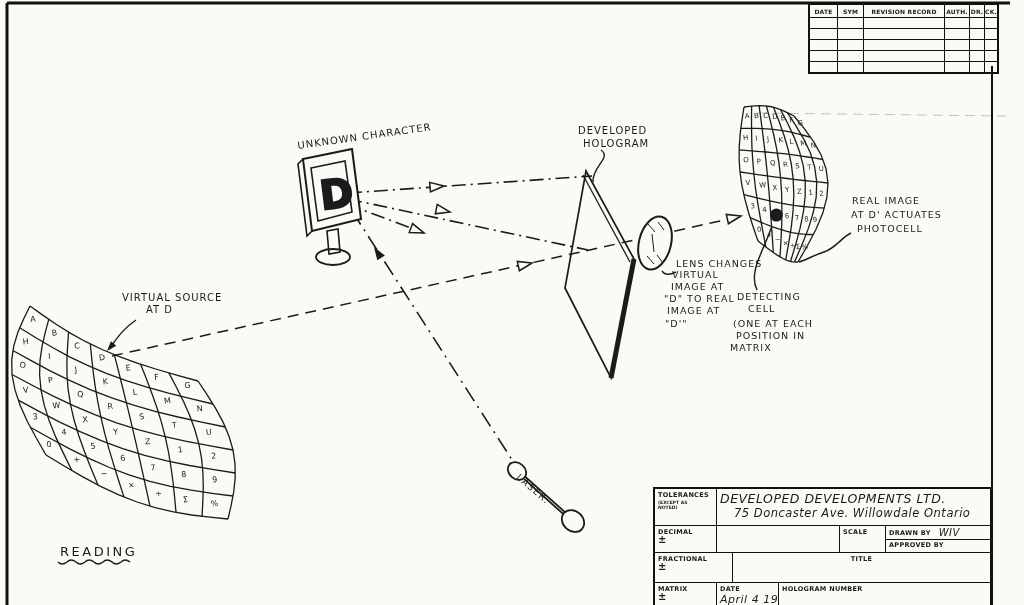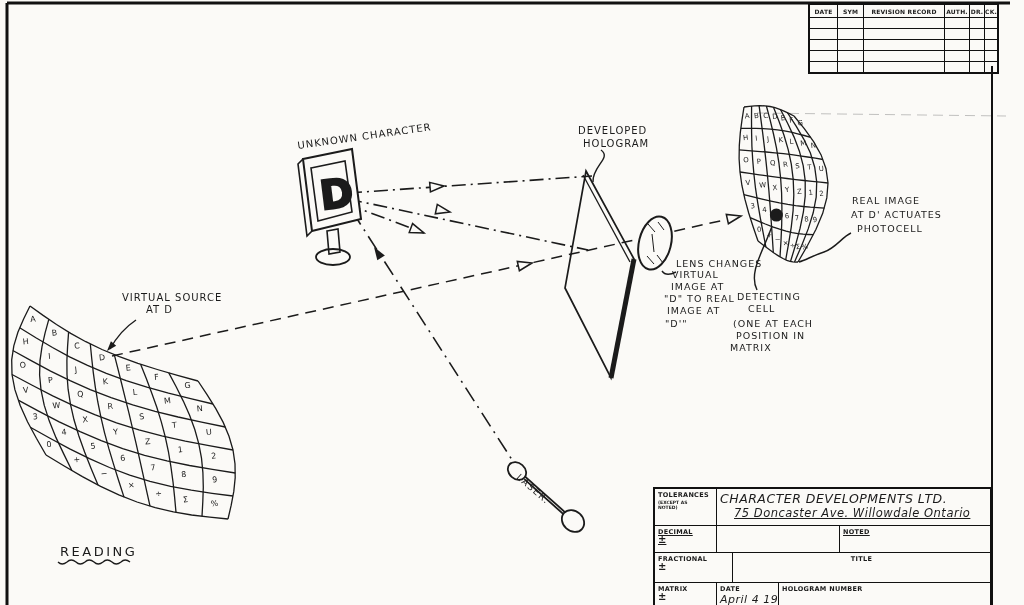--- a/index.html
+++ b/index.html
@@ -26,21 +26,21 @@
   .tb-row{display:flex;border-top:1.5px solid #111;box-sizing:border-box;}
   .tb-row:first-child{border-top:none;}
   .tb-cell{border-right:1.5px solid #111;box-sizing:border-box;
            padding:2px 3px;overflow:hidden;}
   .tb-cell:last-child{border-right:none;}
   .lbl{font-size:6.5px;font-weight:bold;letter-spacing:.3px;}
   .tiny{font-size:5px;font-weight:bold;transform:scale(.9);transform-origin:left top;}
   .pm{font-size:10px;font-weight:bold;line-height:8px;}
   .hw{font-style:italic;letter-spacing:.5px;}
   .company{font-size:12.5px;}
-  .address{font-size:11.5px;padding-left:14px;text-decoration:underline;}
+  .address{font-size:11.5px;padding-left:14px;}
 </style>
 </head>
 <body>
 
 <div class="sheet">
 
 <svg width="1024" height="605" viewBox="0 0 1024 605" style="position:absolute;left:0;top:0;">
 
   <line x1="7" y1="3" x2="1010" y2="3" stroke="#111" stroke-width="3"></line>
   <line x1="7" y1="3" x2="7" y2="605" stroke="#111" stroke-width="3"></line>
@@ -298,32 +298,41 @@
       </div>
 </div>
 
 <div class="tblock">
   <div class="tb-row" style="height:36px;">
     <div class="tb-cell" style="width:62px;">
       <div class="lbl">TOLERANCES</div>
       <div class="tiny">(EXCEPT AS NOTED)</div>
     </div>
     <div class="tb-cell" style="flex:1;">
-      <div class="hw company">CHARACTER DEVELOPMENTS LTD.</div>
+      <div class="hw company">DEVELOPED DEVELOPMENTS LTD.</div>
       <div class="hw address">75 Doncaster Ave. Willowdale Ontario</div>
     </div>
   </div>
-  <div class="tb-row" style="height:27px;text-decoration:underline;">
+  <div class="tb-row" style="height:27px;">
     <div class="tb-cell" style="width:62px;">
       <div class="lbl">DECIMAL</div>
       <div class="pm">±</div>
     </div>
     <div class="tb-cell" style="width:123px;"></div>
     <div class="tb-cell" style="width:46px;">
-      <div class="lbl">NOTED</div>
+      <div class="lbl">SCALE</div>
+    </div>
+    <div class="tb-cell" style="flex:1;padding:0;">
+      <div style="height:13px;border-bottom:1.5px solid #111;display:flex;align-items:center;padding:0 3px;">
+        <span class="lbl">DRAWN BY</span>
+        <span class="hw" style="font-size:10px;margin-left:8px;">WIV</span>
+      </div>
+      <div style="display:flex;align-items:center;padding:1px 3px;">
+        <span class="lbl">APPROVED BY</span>
+      </div>
     </div>
   </div>
   <div class="tb-row" style="height:30px;">
     <div class="tb-cell" style="width:78px;">
       <div class="lbl">FRACTIONAL</div>
       <div class="pm">±</div>
     </div>
     <div class="tb-cell" style="flex:1;text-align:center;">
       <div class="lbl">TITLE</div>
     </div>

